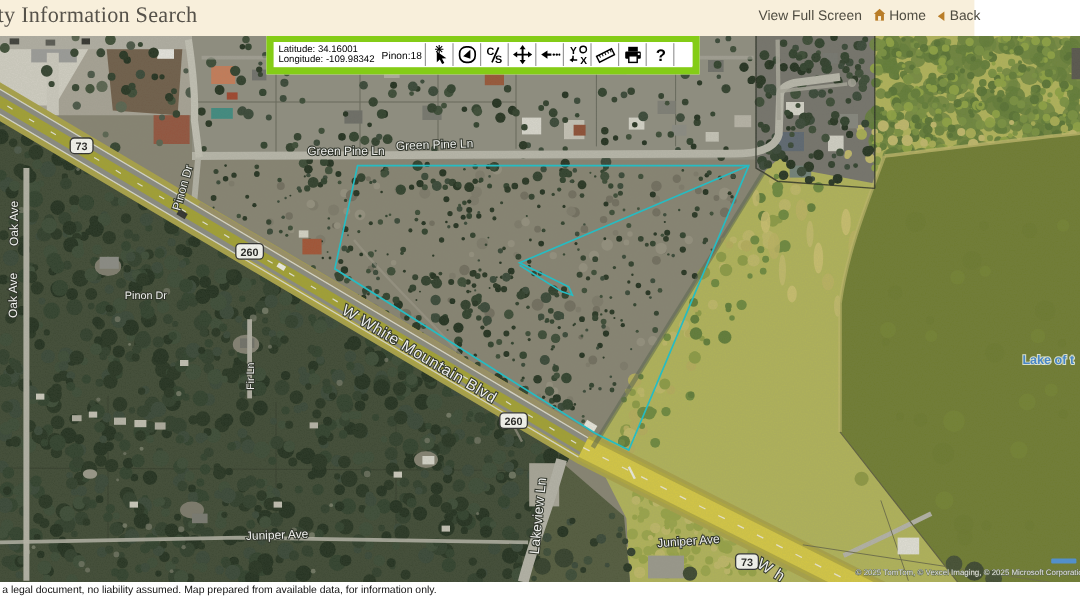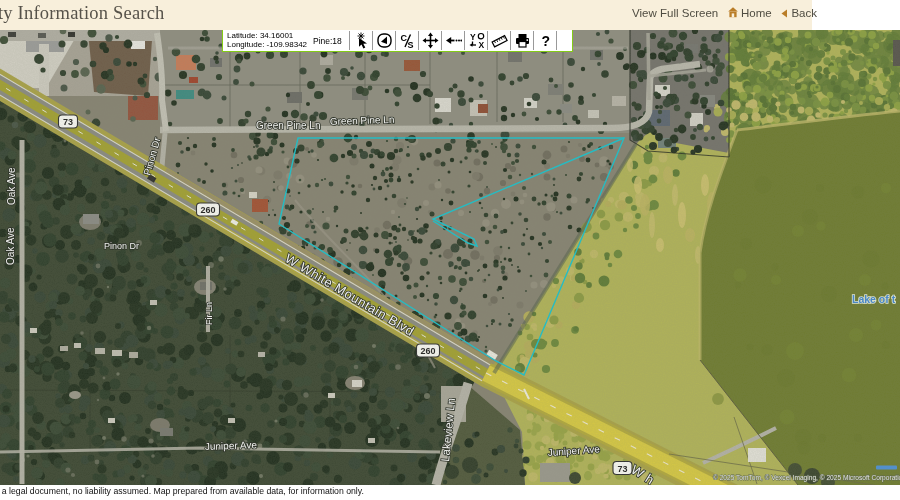--- a/index.html
+++ b/index.html
@@ -1,20 +1,20 @@
 <!DOCTYPE html>
 <html><head><meta charset="utf-8"><style>
 html,body{margin:0;padding:0;width:900px;height:500px;overflow:hidden;background:#fff;font-family:"Liberation Sans",sans-serif}
 #hdr{position:absolute;left:0;top:0;width:812px;height:30px;background:#f8efdb}
 #title{position:absolute;left:-2px;top:3px;font-family:"Liberation Serif",serif;font-size:18.5px;color:#56524a;letter-spacing:0.2px}
 #links{position:absolute;right:-5px;top:7px;font-size:11.5px;color:#4f4c41;white-space:nowrap}
 #map{position:absolute;left:0;top:30px;width:900px;height:455px;overflow:hidden}
 #ftr{position:absolute;left:0;top:485px;width:900px;height:15px;background:#fff}
 #ftr div{position:absolute;left:-3px;top:1px;font-size:8.7px;color:#111}
-#tb{position:absolute;left:222px;top:-1px;height:21px;background:#fff;border:1px solid #84cc16;display:flex;align-items:center}
+#tb{position:absolute;left:222px;top:-1px;height:21px;background:#fff;border:6px solid #84cc16;display:flex;align-items:center}
 #coords{font-size:8px;line-height:8.5px;color:#000;padding:0 4px;width:82px}
 #zoom{font-size:8.5px;color:#000;width:36px}
 .tbtn{width:22px;height:19px;border-left:1px solid #999;display:flex;align-items:center;justify-content:center;background:#fff}
 </style></head><body>
 <div id="hdr">
 <div id="title">ty Information Search</div>
 <div id="links">View Full Screen &nbsp;&nbsp;<svg width="10" height="11" viewBox="0 0 10 11" style="vertical-align:-1px">
         <path d="M5,0.3 L9.8,4.6 L0.2,4.6 Z" fill="#b97d28"></path>
         <rect x="1.4" y="4.6" width="7.2" height="5.6" fill="#b97d28"></rect>
         <rect x="3.7" y="6.4" width="2.5" height="3.8" fill="#f8efdb"></rect>
@@ -2989,21 +2989,21 @@
 <rect x="876" y="465.5" width="21" height="4" rx="1" fill="#4a90d8"></rect>
 
 <filter id="gr">
         <feTurbulence type="fractalNoise" baseFrequency="0.9" numOctaves="2" seed="4"></feTurbulence>
         <feColorMatrix type="matrix" values="0 0 0 0 0.25 0 0 0 0 0.27 0 0 0 0 0.2 0.6 0.6 0.6 0 0"></feColorMatrix>
       </filter>
       <rect x="0" y="30" width="900" height="455" filter="url(#gr)" opacity="0.16"></rect>
 </svg>
 <div id="tb">
 <div id="coords">Latitude: 34.16001<br>Longitude: -109.98342</div>
-<div id="zoom">Pine:18</div>
+<div id="zoom">Pinon:18</div>
 <div class="tbtn">
         <svg width="17" height="17" viewBox="0 0 17 17">
           <g stroke="#000" stroke-width="0.9">
             <line x1="8" y1="0.5" x2="8" y2="7.5"></line>
             <line x1="4.5" y1="4" x2="11.5" y2="4"></line>
             <line x1="5.5" y1="1.5" x2="10.5" y2="6.5"></line>
             <line x1="10.5" y1="1.5" x2="5.5" y2="6.5"></line>
           </g>
           <path d="M6,6 L14,11.5 L10.3,11.8 L12.3,15.6 L10.4,16.4 L8.5,12.6 L6,14.8 Z" fill="#000"></path>
         </svg>

